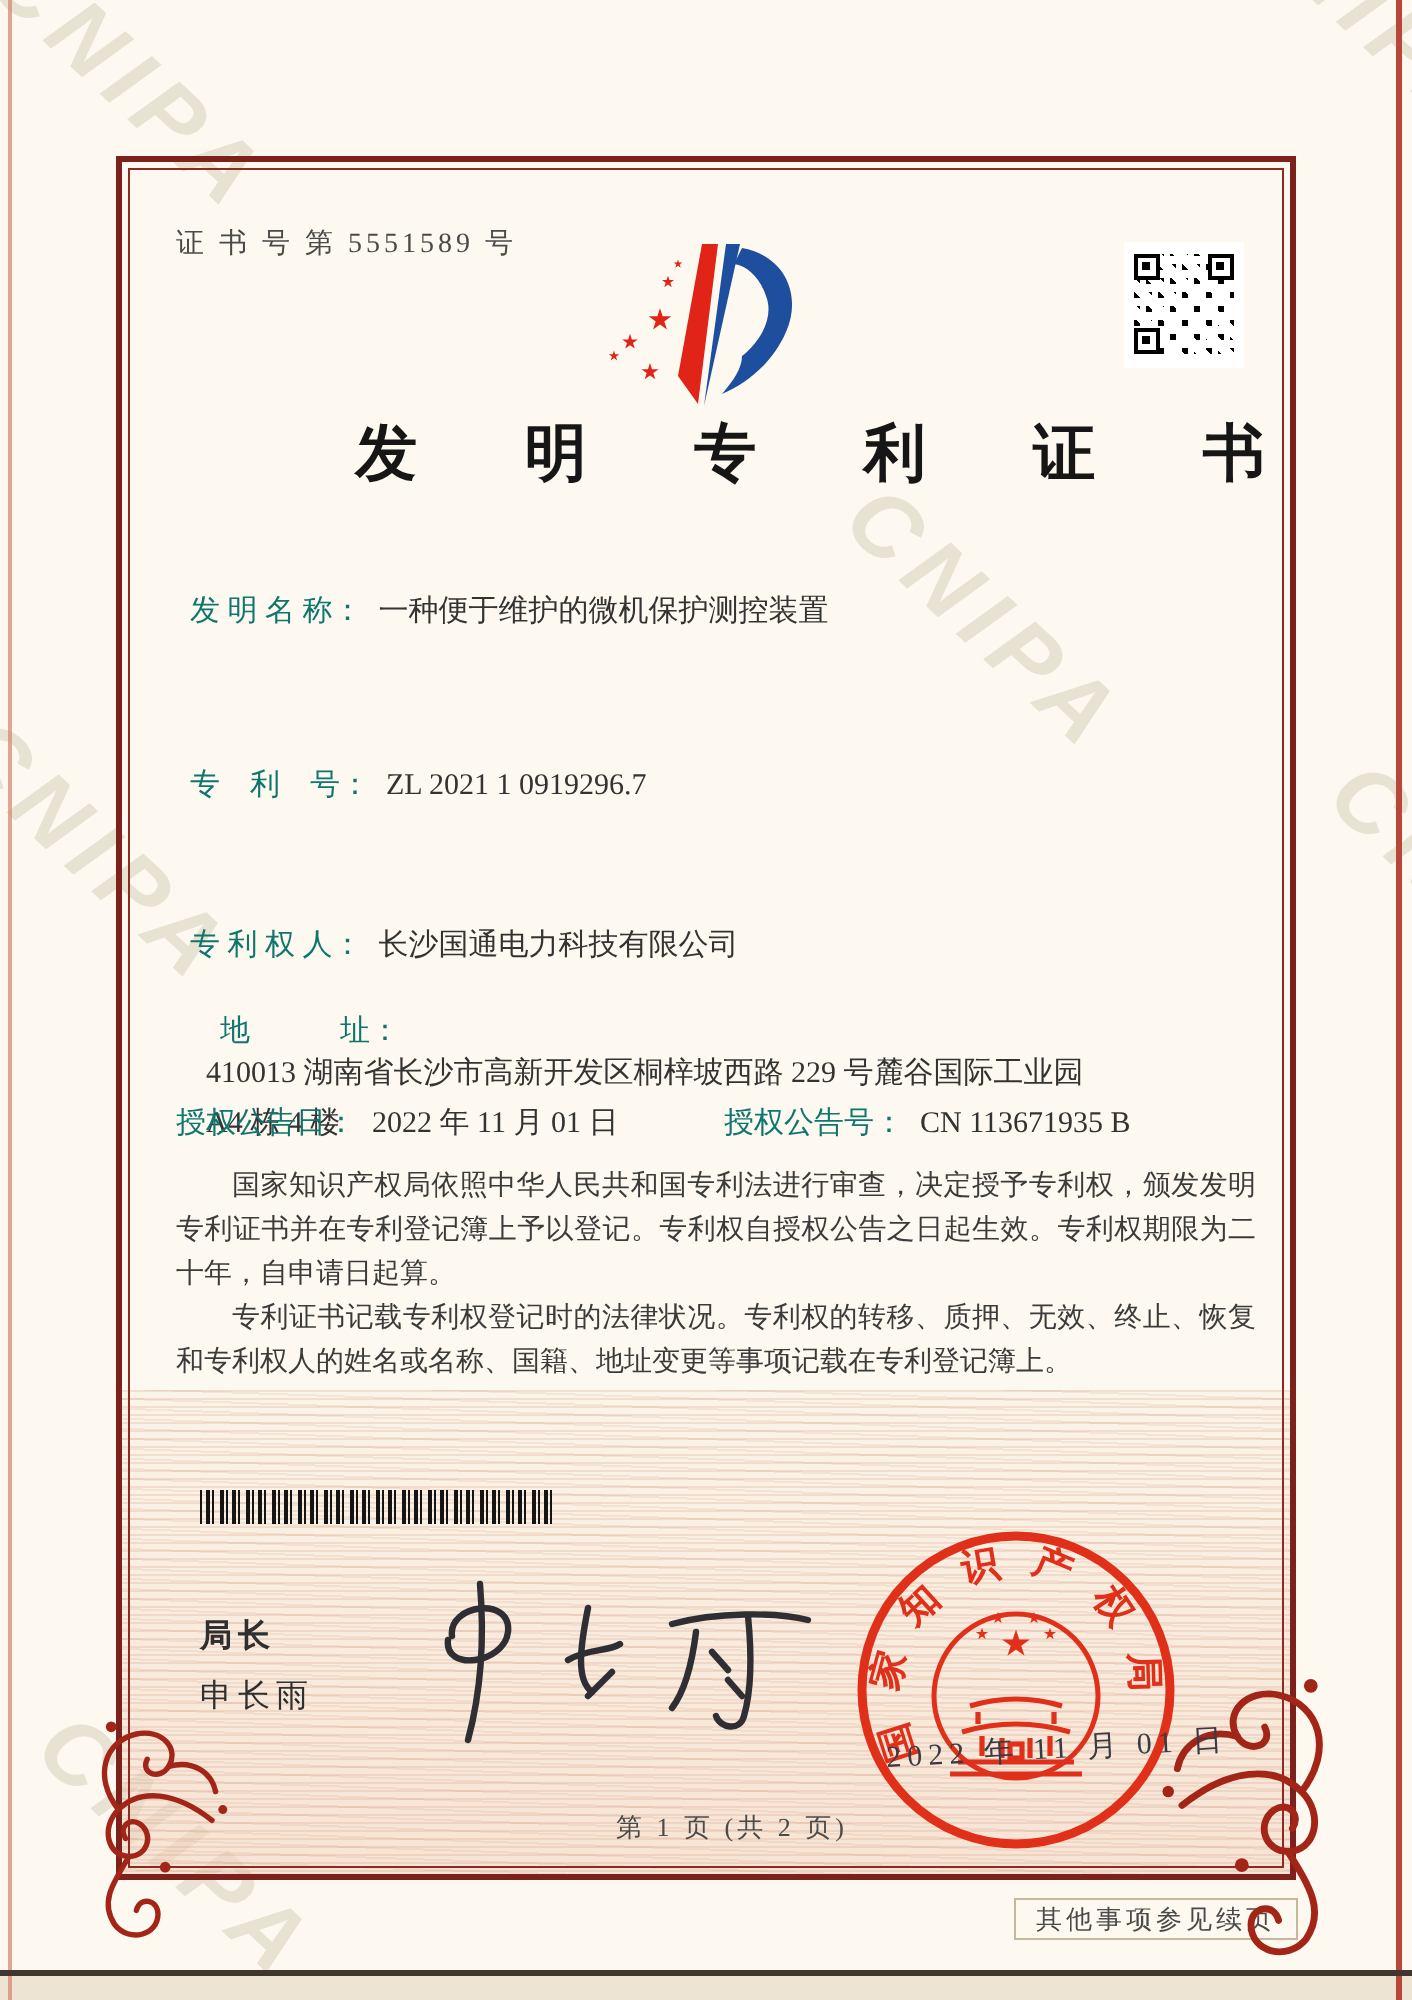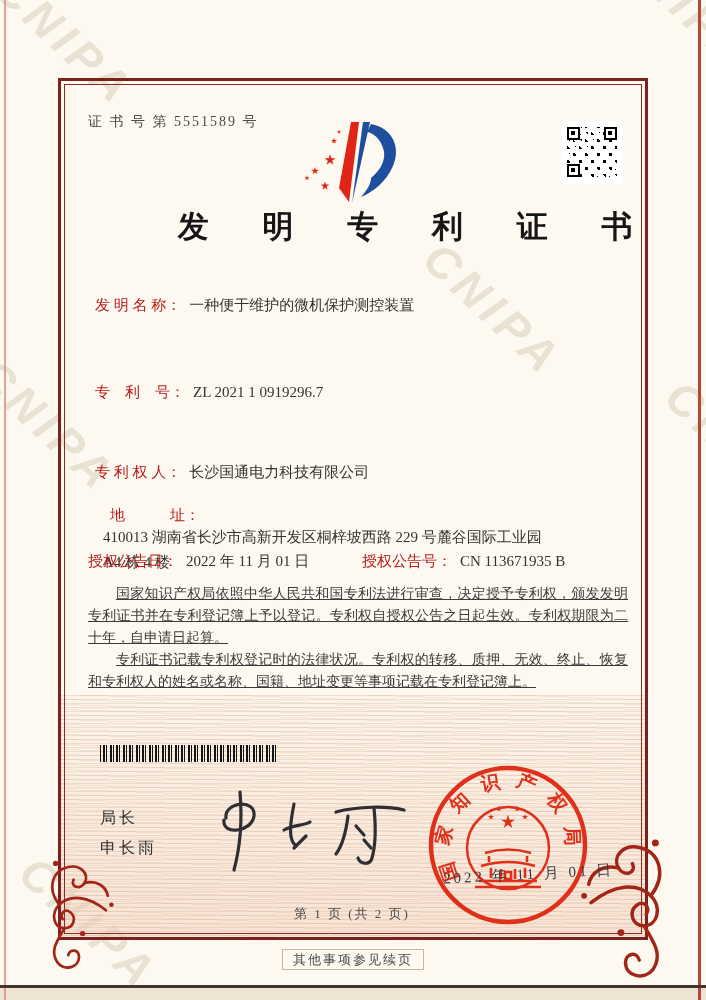--- a/index.html
+++ b/index.html
@@ -41,55 +41,55 @@
     background-blend-mode:screen;}
   .qr-f{position:absolute; width:13px; height:13px; border:2.5px solid #000; background:#fff; box-sizing:border-box;}
   .qr-f::before{content:""; position:absolute; left:2px; top:2px; width:4px; height:4px; background:#000;}
   .qr-f.tl{left:0;top:0} .qr-f.tr{right:0;top:0} .qr-f.bl{left:0;bottom:0}
   .title{
     position:absolute; z-index:3; left:58px; top:206px; width:685px; text-align:center;
     font-size:31px; font-weight:bold; color:#161616; letter-spacing:23px; padding-left:32px; box-sizing:border-box;
   }
   
   .frow{position:absolute; z-index:3; left:95px; font-size:15px; color:#3b3b3b; white-space:nowrap;}
-  .f-label{color:#b91c1c;}
+  .f-label{color:#0f766e;}
   .f-value{margin-left:8px; color:#333;}
   #row-name{top:296px} #row-inventor{top:340px} #row-patno{top:383px}
   #row-filing{top:427px} #row-patentee{top:463px}
   #row-address{top:506px; white-space:normal; width:540px;}
   #row-address .f-label{vertical-align:top; display:inline-block;margin-left:15px;}
   #row-address .f-value{display:inline-block; width:442px; line-height:25px; white-space:normal;}
   #row-grant{top:552px; left:88px;}
   #grant-no-pair{position:absolute; left:274px; top:0; white-space:nowrap;}
   
   .body-text{
     position:absolute; z-index:3; left:88px; top:583px; width:540px;
     font-size:14px; line-height:22px; color:#3b3b3b; text-align:justify;
   }
-  .body-text p{margin:0; text-indent:2em;text-decoration:underline;}
+  .body-text p{margin:0; text-indent:2em;}
   
   .barcode{
     position:absolute; z-index:3; left:100px; top:745px; width:178px; height:17px;
     background:repeating-linear-gradient(90deg,#141414 0 1px,rgba(0,0,0,0) 1px 3px,#141414 3px 5px,rgba(0,0,0,0) 5px 6px,#141414 6px 7px,rgba(0,0,0,0) 7px 10px,#141414 10px 12px,rgba(0,0,0,0) 12px 13px);
   }
   
-  .commissioner-title{position:absolute; z-index:3; left:100px; top:808px; font-size:16px; letter-spacing:3px; color:#2f2f2f;}
+  .commissioner-title{position:absolute; z-index:3; left:100px; top:808px; font-size:16px; letter-spacing:3px; color:#2f2f2f;font-weight:bold;}
   .commissioner-name{position:absolute; z-index:3; left:100px; top:838px; font-size:16px; letter-spacing:3px; color:#2f2f2f;}
   .signature{position:absolute; z-index:4; left:198px; top:786px;}
   
   .seal{position:absolute; z-index:4; left:423px; top:760px;}
   .seal-date{
     position:absolute; z-index:5; left:443px; top:864px; width:210px;
     font-size:15px; letter-spacing:3px; color:#3a3a44; transform:rotate(-3deg); font-weight:500;
   }
   .decor{position:absolute; z-index:4; left:0; top:0; pointer-events:none;}
   
-  .page-info{position:absolute; z-index:3; left:60px; top:905px; width:584px; text-align:center; font-size:13px; letter-spacing:2px; color:#4a4a4a;}
+  .page-info{position:absolute; z-index:3; left:74px; top:905px; width:584px; text-align:center; font-size:13px; letter-spacing:2px; color:#4a4a4a;}
   .footer-note{
-    position:absolute; z-index:3; left:0; top:951px; width:706px; text-align:center; font-size:13px; letter-spacing:2px; color:#4a4a4a;
+    position:absolute; z-index:3; left:0; top:951px; width:649px; text-align:right; font-size:13px; letter-spacing:2px; color:#4a4a4a;
   }
   .footer-note span{border:1px solid #c8b89b; padding:2px 10px;}
   
   .edge-left{position:absolute; z-index:6; left:4px; top:0; width:2px; height:100%; background:rgba(214,136,118,0.75);}
   .edge-right{position:absolute; z-index:6; left:698px; top:0; width:3px; height:100%; background:#b8473a;}
   .edge-bottom{position:absolute; z-index:6; left:0; top:985px; width:100%; height:3px; background:#41352f;}
   .edge-bottom-strip{position:absolute; z-index:5; left:0; top:988px; width:100%; height:12px; background:#eee4d4;}
 </style>
 </head>
 <body>

